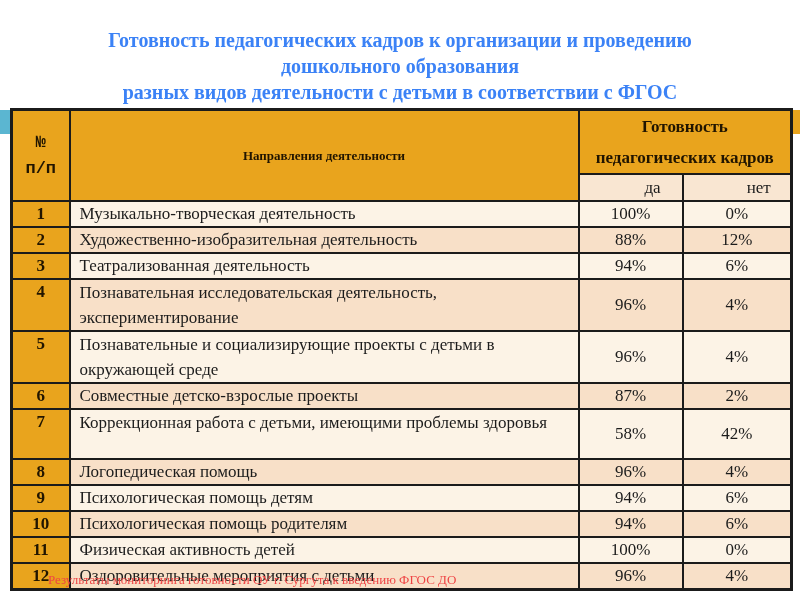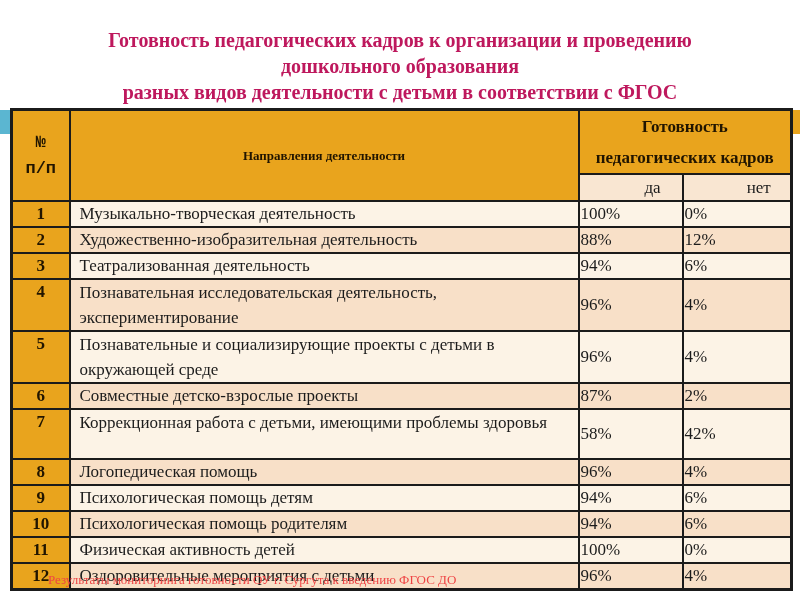--- a/index.html
+++ b/index.html
@@ -15,21 +15,21 @@
 
   
   #title {
     position: absolute;
     top: 27px; left: 0;
     width: 100%;
     text-align: center;
     font-weight: bold;
     font-size: 20px;
     line-height: 26px;
-    color: #be185d;
+    color: #3b82f6;
   }
 
   
   .tab-left {
     position: absolute;
     left: 0; top: 110px;
     width: 10px; height: 24px;
     background: var(--accent_teal);
   }
   .tab-right {
@@ -87,20 +87,21 @@
   }
   tbody td.act {
     text-align: left;
     vertical-align: top;
     line-height: 22px;
     padding: 1px 6px 0 9px;
     margin-left: 29px;
   }
   tbody tr.tall td.act { line-height: 25px; padding-top: 0; }
   tbody td.pct {
+    text-align: center;
     vertical-align: middle;
     line-height: 20px;
     margin-top: 20px;
   }
 
   
   #footer-caption {
     position: absolute;
     left: 48px; top: 572px;
     font-size: 13px;

